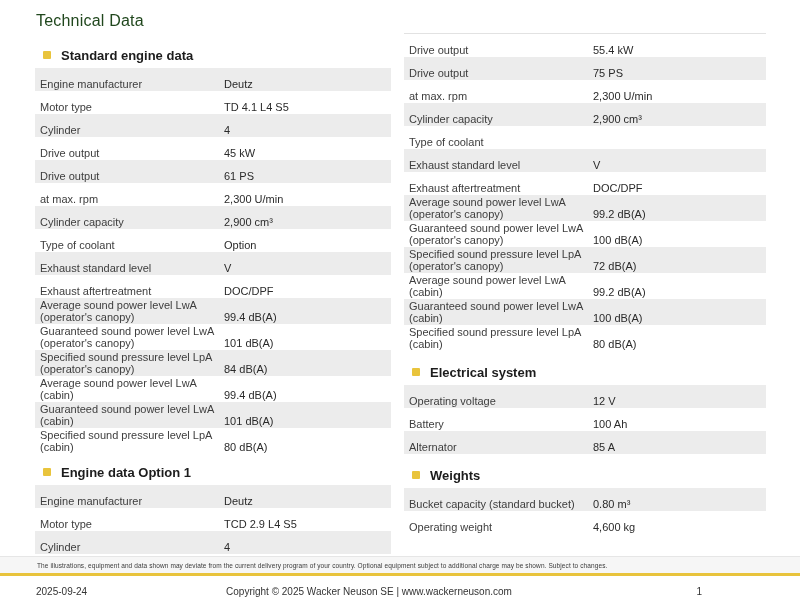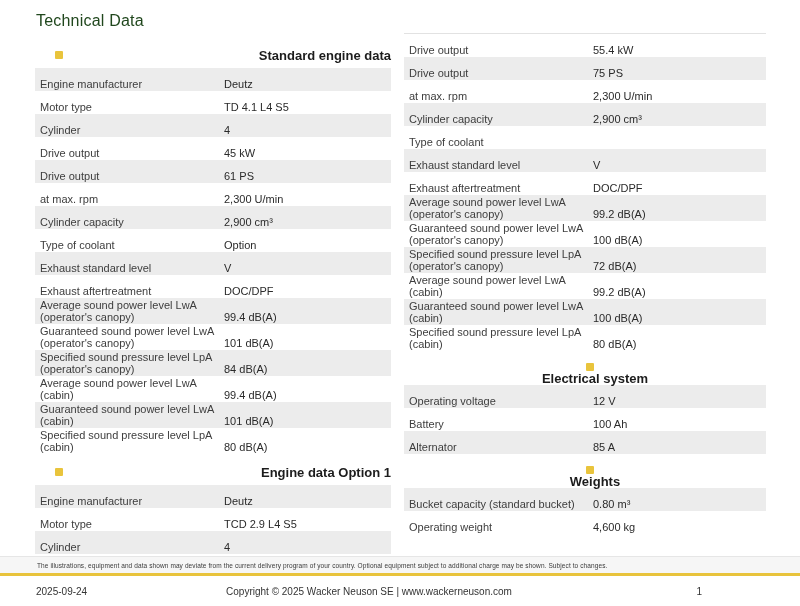--- a/index.html
+++ b/index.html
@@ -13,28 +13,28 @@
 
   .doc-title {
     position:absolute; left:36px; top:12px;
     font-size:16px; color:#20471d; letter-spacing:.2px;
   }
 
   .col { position:absolute; top:0; }
   .col-left  { left:35px;  width:356px; top:46px; }
   .col-right { left:404px; width:362px; top:33px; }
 
-  .sec-head { display:flex; align-items:center; height:18px; margin:0 0 4px 20px;justify-content:space-between; }
+  .sec-head { display:flex; align-items:center; height:18px; margin:0 0 4px 8px; }
   .sec-head .bullet {
     width:8px; height:8px; background:#e9c43c; border-radius:1px;
     display:inline-block; margin-right:10px; flex:0 0 auto;
   }
   .sec-head .sec-title { font-size:13px; font-weight:bold; color:#1c1c1c; }
   .mt { margin-top:9px; }
-  .mt2 { margin-top:12px;flex-direction:column; }
+  .mt2 { margin-top:12px; }
 
   .tbl { width:100%; }
   .tbl-cont { border-top:1px solid #e2e2e2; }
   .row {
     display:flex; align-items:flex-end; min-height:23px;
     font-size:11px; line-height:12px; box-sizing:border-box;
     padding:1px 0;
     gap:8px;
   }
   .row.shaded { background:#ececec; }

